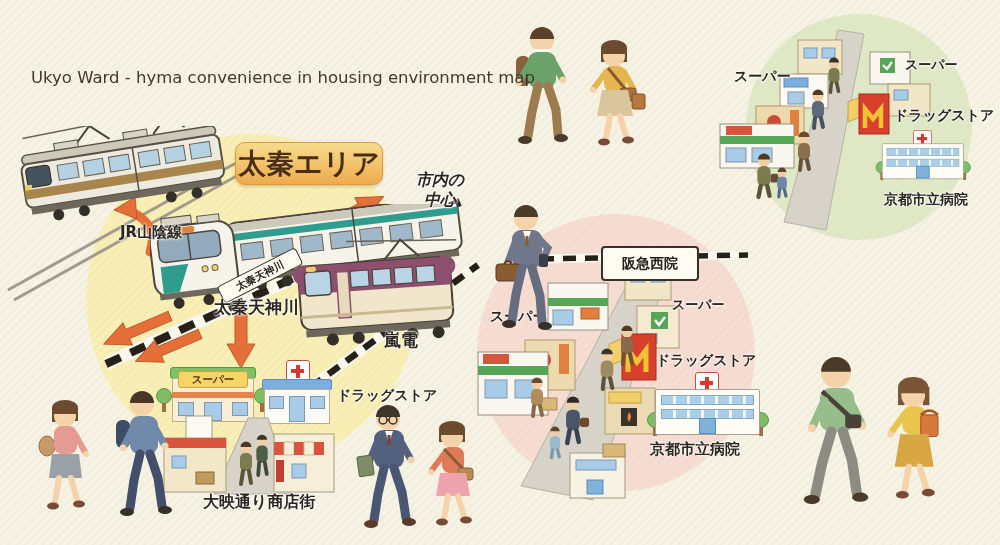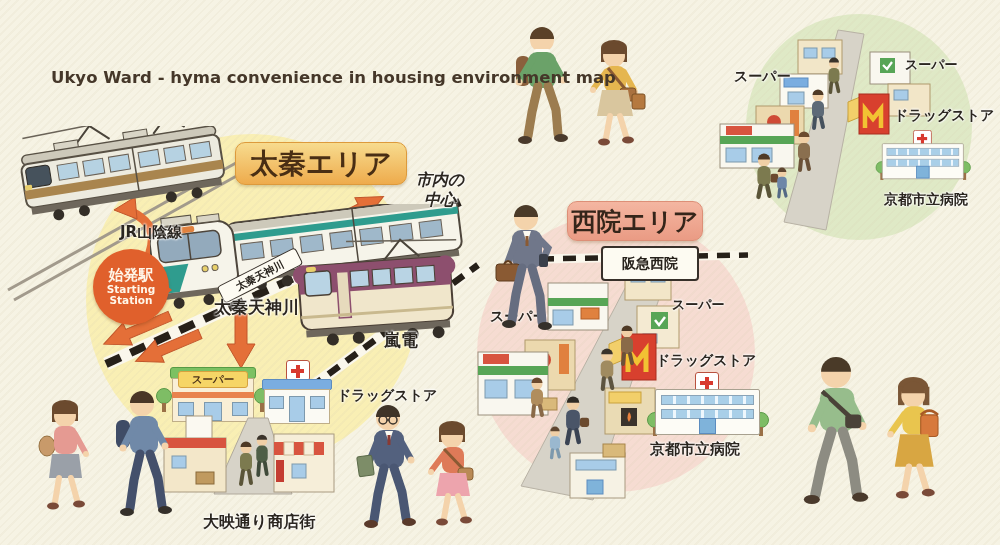--- a/index.html
+++ b/index.html
@@ -6,24 +6,24 @@
   body { background:#e8e6da; font-family:"DejaVu Sans", sans-serif; }
   .canvas { position:relative; width:1000px; height:545px; background:#f6f3e4; overflow:hidden; }
   .texture { position:absolute; inset:0; pointer-events:none;
     background:repeating-linear-gradient(135deg, rgba(214,205,175,.14) 0 2px, transparent 2px 6px); }
   .abs { position:absolute; }
   .circle { position:absolute; border-radius:50%; }
   .lbl { position:absolute; font-weight:700; color:#2b2620; line-height:1.22; white-space:nowrap;
     text-shadow:0 1px 2px rgba(255,255,255,.85), 0 -1px 2px rgba(255,255,255,.85), 1px 0 2px rgba(255,255,255,.85); }
   .ctr { text-align:center;font-style:italic; }
   .title-jp { position:absolute; left:32px; top:18px; font-size:36px; font-weight:800; color:#46321f; letter-spacing:2px; }
-  .title-en { position:absolute; left:31px; top:68px; font-size:16.5px; font-weight:700; color:#453729;margin-left:20px; }
+  .title-en { position:absolute; left:31px; top:68px; font-size:16.5px; font-weight:400; color:#453729; }
   .badge { position:absolute; display:flex; align-items:center; justify-content:center; font-weight:800;
     border-radius:10px; box-shadow:0 2px 3px rgba(120,90,40,.25); }
-  .badge-uzu { left:235px; top:142px; width:172px; height:43px; font-size:28px; color:#492e14;
+  .badge-uzu { left:235px; top:142px; width:148px; height:43px; font-size:28px; color:#492e14;
     background:linear-gradient(#f7db8e, #eeab4c); border:1px solid #dd9a3c; }
   .badge-saiin { left:567px; top:201px; width:136px; height:40px; font-size:25px; color:#35251a;
     background:linear-gradient(#f4b6a1, #ea9b84); border:1px solid #dd8f77; }
   .start-badge { position:absolute; left:93px; top:249px; width:76px; height:76px; border-radius:50%;
     background:#e0602c; color:#fff7ea; display:flex; flex-direction:column; align-items:center; justify-content:center;
     line-height:1.1; box-shadow:0 2px 3px rgba(120,60,20,.3); }
   .start-badge:after { content:""; position:absolute; right:-11px; top:33px; border:8px solid transparent; border-left:10px solid #e0602c; }
   .start-jp { font-size:15px; font-weight:800; }
   .start-en { font-size:10.5px; font-weight:700; }
   .sign { position:absolute; background:#fdfbf2; border:2px solid #37302a; border-radius:4px;
@@ -461,46 +461,38 @@
       </span>
     <span class="hosp-body"></span>
     <span class="hosp-win" style="left:11px; top:23px; width:93px;"></span>
     <span class="hosp-win" style="left:11px; top:37px; width:93px;"></span>
     <span class="hosp-door"></span>
   </div>
 
   <div class="badge badge-uzu">
       <span>太秦エリア</span>
     </div>
-  <div class="badge badge-saiin">
-      <span>西院エリア</span>
-    </div>
-
-  <div class="start-badge">
-    <span class="start-jp">始発駅</span>
-    <span class="start-en">Starting</span>
-    <span class="start-en">Station</span>
-  </div>
+
 
   <div class="sign sign-tenjin">
       <span>太秦天神川</span>
     </div>
   <div class="sign sign-hankyu">
       <span>阪急西院</span>
     </div>
 
   <div class="lbl" style="left:120px; top:223px; font-size:15px;">JR山陰線</div>
   <div class="lbl ctr" style="left:406px; top:170px; font-size:16px; width:68px;">
     <div>市内の</div>
     <div>中心</div>
   </div>
   <div class="lbl" style="left:214px; top:297px; font-size:17px;">太秦天神川</div>
   <div class="lbl" style="left:384px; top:330px; font-size:17px;">嵐電</div>
   <div class="lbl" style="left:337px; top:387px; font-size:14px;">ドラッグストア</div>
-  <div class="lbl" style="left:203px; top:512px; font-size:16px;">大映通り商店街</div>
+  <div class="lbl" style="left:203px; top:494px; font-size:16px;font-family:Liberation Mono, monospace;">大映通り商店街</div>
 
   <div class="lbl" style="left:490px; top:308px; font-size:14px;">スーパー</div>
   <div class="lbl" style="left:672px; top:297px; font-size:13px;">スーパー</div>
   <div class="lbl" style="left:656px; top:352px; font-size:14px;">ドラッグストア</div>
   <div class="lbl" style="left:650px; top:440px; font-size:15px;">京都市立病院</div>
 
   <div class="lbl" style="left:734px; top:68px; font-size:14px;">スーパー</div>
   <div class="lbl" style="left:905px; top:57px; font-size:13px;">スーパー</div>
   <div class="lbl" style="left:894px; top:107px; font-size:14px;">ドラッグストア</div>
   <div class="lbl" style="left:884px; top:191px; font-size:14px;">京都市立病院</div>

